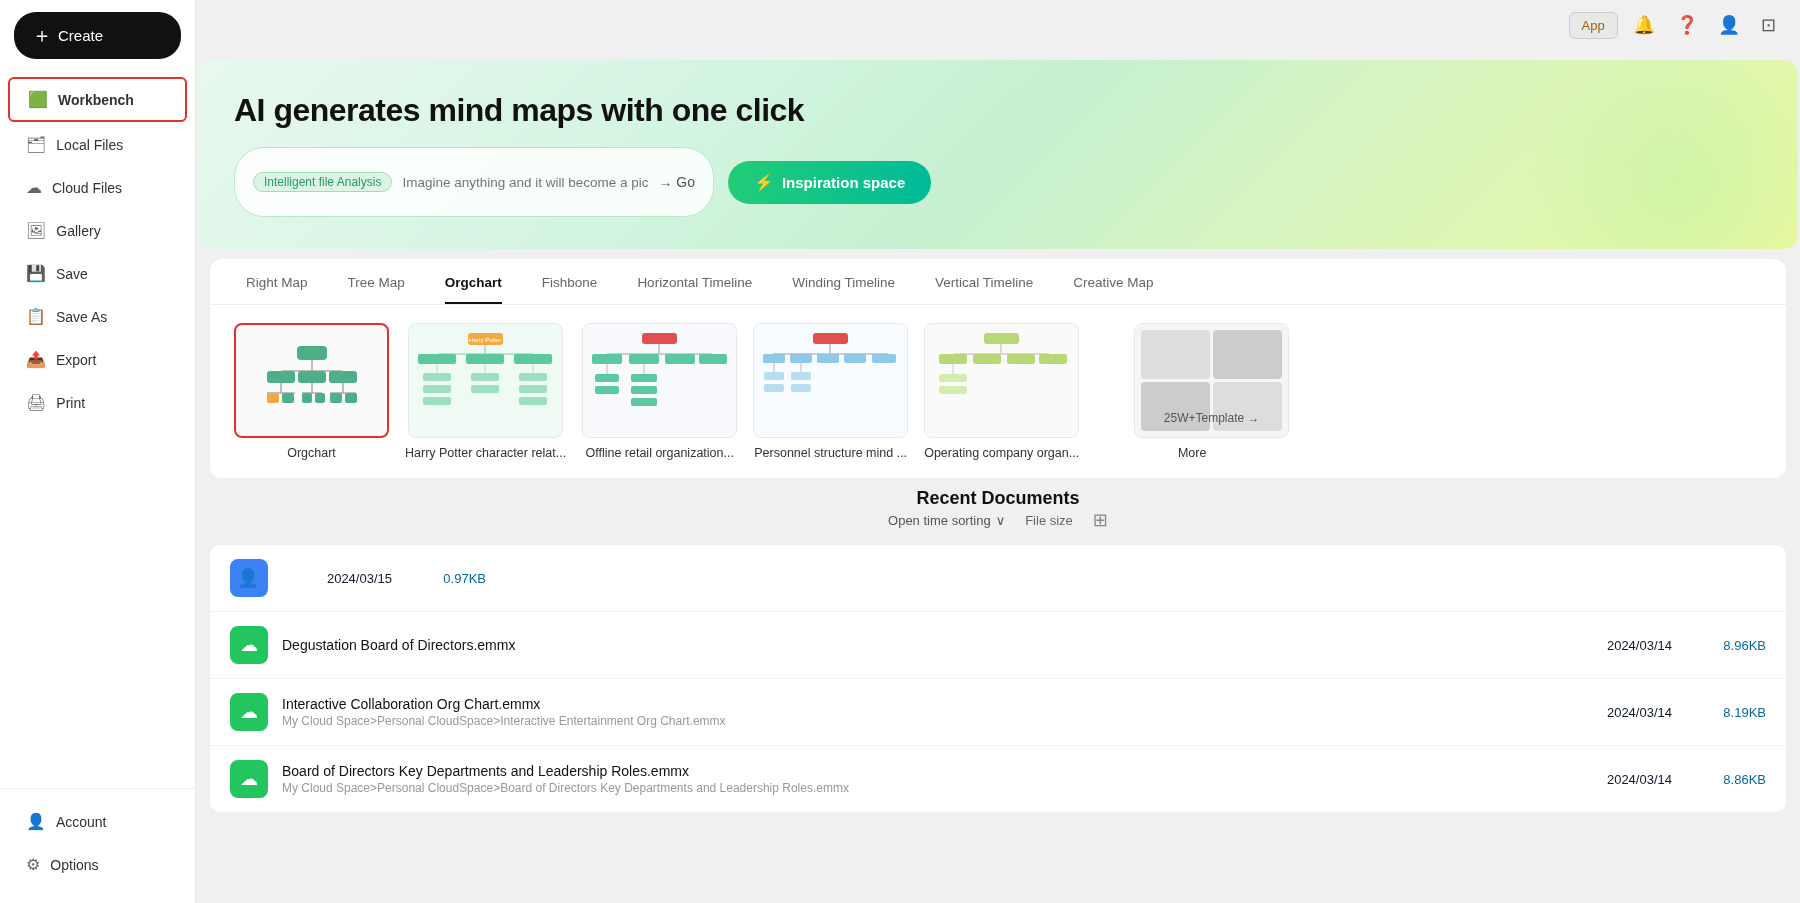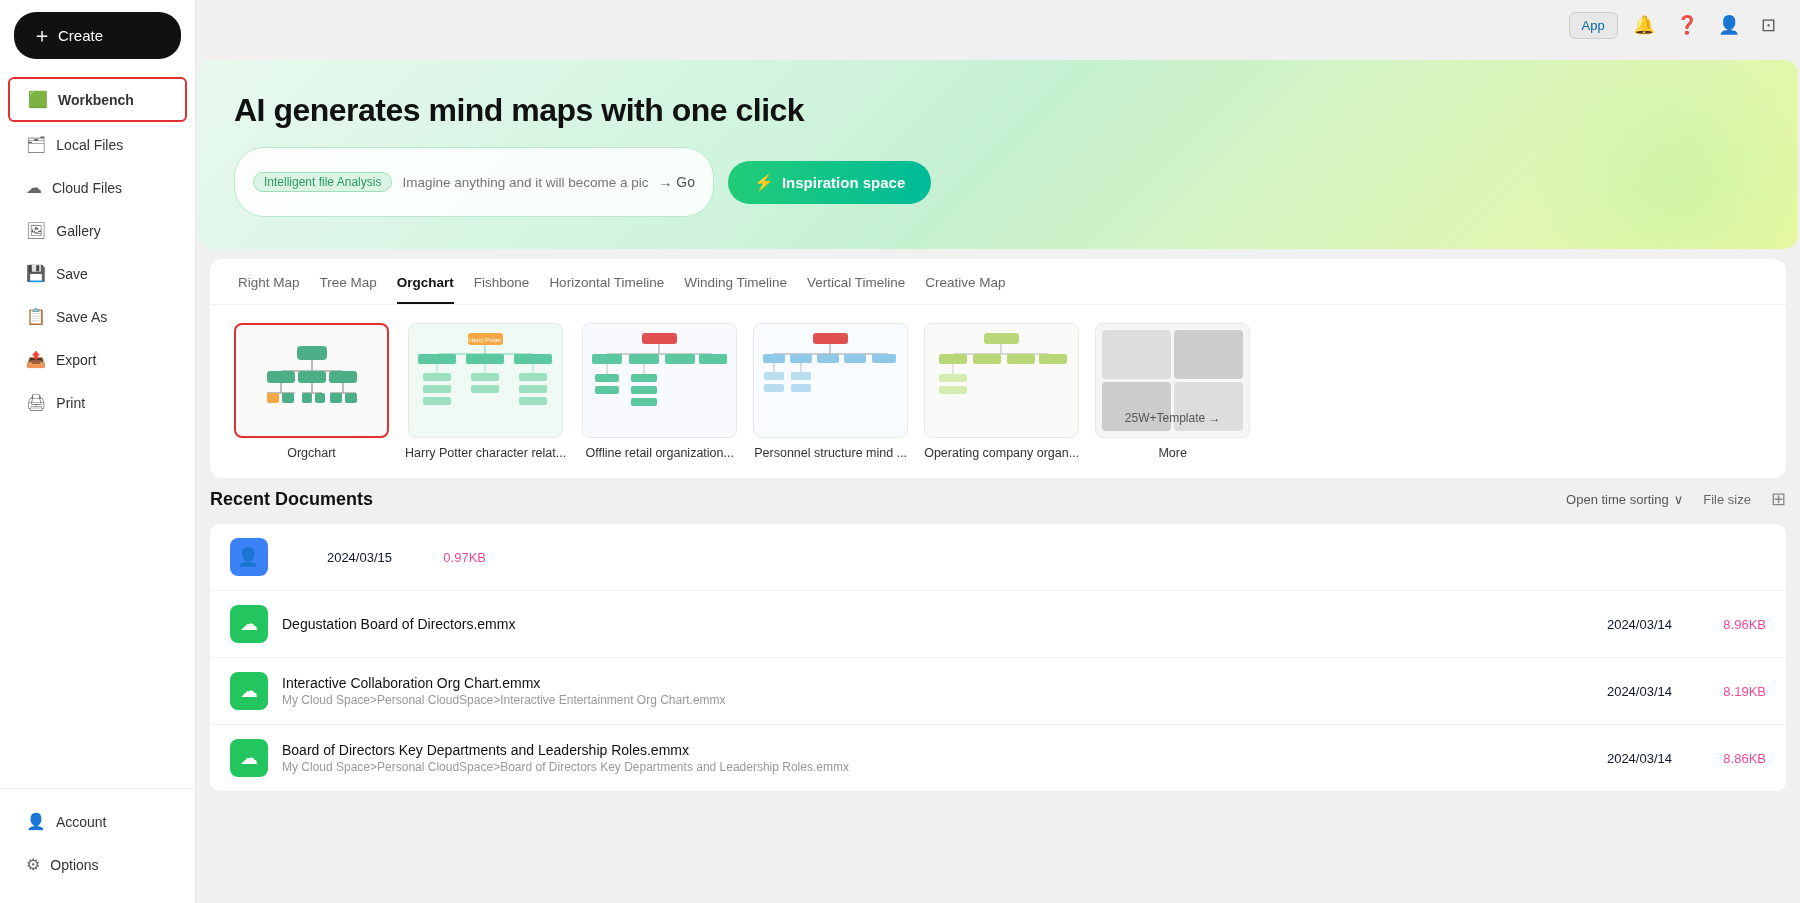--- a/index.html
+++ b/index.html
@@ -69,21 +69,21 @@
       gap: 12px;
       z-index: 10;
     }
     .topbar-btn {
       background: #e8e8e8;
       border: 1px solid #ccc;
       border-radius: 6px;
       padding: 5px 12px;
       font-size: 13px;
       cursor: pointer;
-      color: #0369a1;
+      color: #a16207;
     }
     .topbar-icon {
       font-size: 18px;
       color: #555;
       cursor: pointer;
       padding: 4px;
     }
 
     
     #main {
@@ -186,22 +186,22 @@
     #template-section {
       background: #fff;
       margin: 10px 14px;
       border-radius: 12px;
       padding: 0;
       overflow: hidden;
     }
     .tabs-row {
       display: flex;
       align-items: center;
-      padding: 16px 28px 0;
-      gap: 20px;
+      padding: 16px 36px 0;
+      gap: 40px;
       border-bottom: 1px solid #eee;
       overflow-x: auto;
     }
     .tab-item {
       font-size: 13.5px;
       color: #666;
       cursor: pointer;
       padding-bottom: 12px;
       white-space: nowrap;
       border-bottom: 2px solid transparent;
@@ -249,31 +249,33 @@
     }
 
     
     .orgchart-svg { width: 100px; height: 80px; }
 
     
     .more-card .template-thumb {
       background: #f5f5f5;
       flex-direction: column;
       gap: 6px;
+      margin-left: 39px;
     }
 
     
     #recent-section {
       margin: 0 14px 20px;
     }
     .recent-header {
       display: flex;
       align-items: center;
-      justify-content: space-between;
+      justify-content: flex-end;
       margin-bottom: 14px;
+      flex-direction: column;
     }
     .recent-title {
       font-size: 18px;
       font-weight: 700;
       color: #111;
     }
     .recent-controls {
       display: flex;
       align-items: center;
       gap: 20px;
@@ -322,21 +324,21 @@
       flex-shrink: 0;
       font-size: 18px;
       color: #fff;
     }
     .doc-icon.blue { background: #3b82f6; }
     .doc-icon.green { background: #22c55e; }
     .doc-info { flex: 1; }
     .doc-name { font-size: 14px; font-weight: 500; color: #111; }
     .doc-path { font-size: 12px; color: #999; margin-top: 2px; }
     .doc-date { font-size: 13px; color: #0f172a; min-width: 110px; text-align: right; }
-    .doc-size { font-size: 13px; color: #ec4899; min-width: 80px; text-align: right; }
+    .doc-size { font-size: 13px; color: #0369a1; min-width: 80px; text-align: right; }
 
     
     #main::-webkit-scrollbar { width: 8px; }
     #main::-webkit-scrollbar-track { background: transparent; }
     #main::-webkit-scrollbar-thumb { background: #ccc; border-radius: 4px; }
   </style>
 </head>
 <body>
 
 <div id="sidebar">

